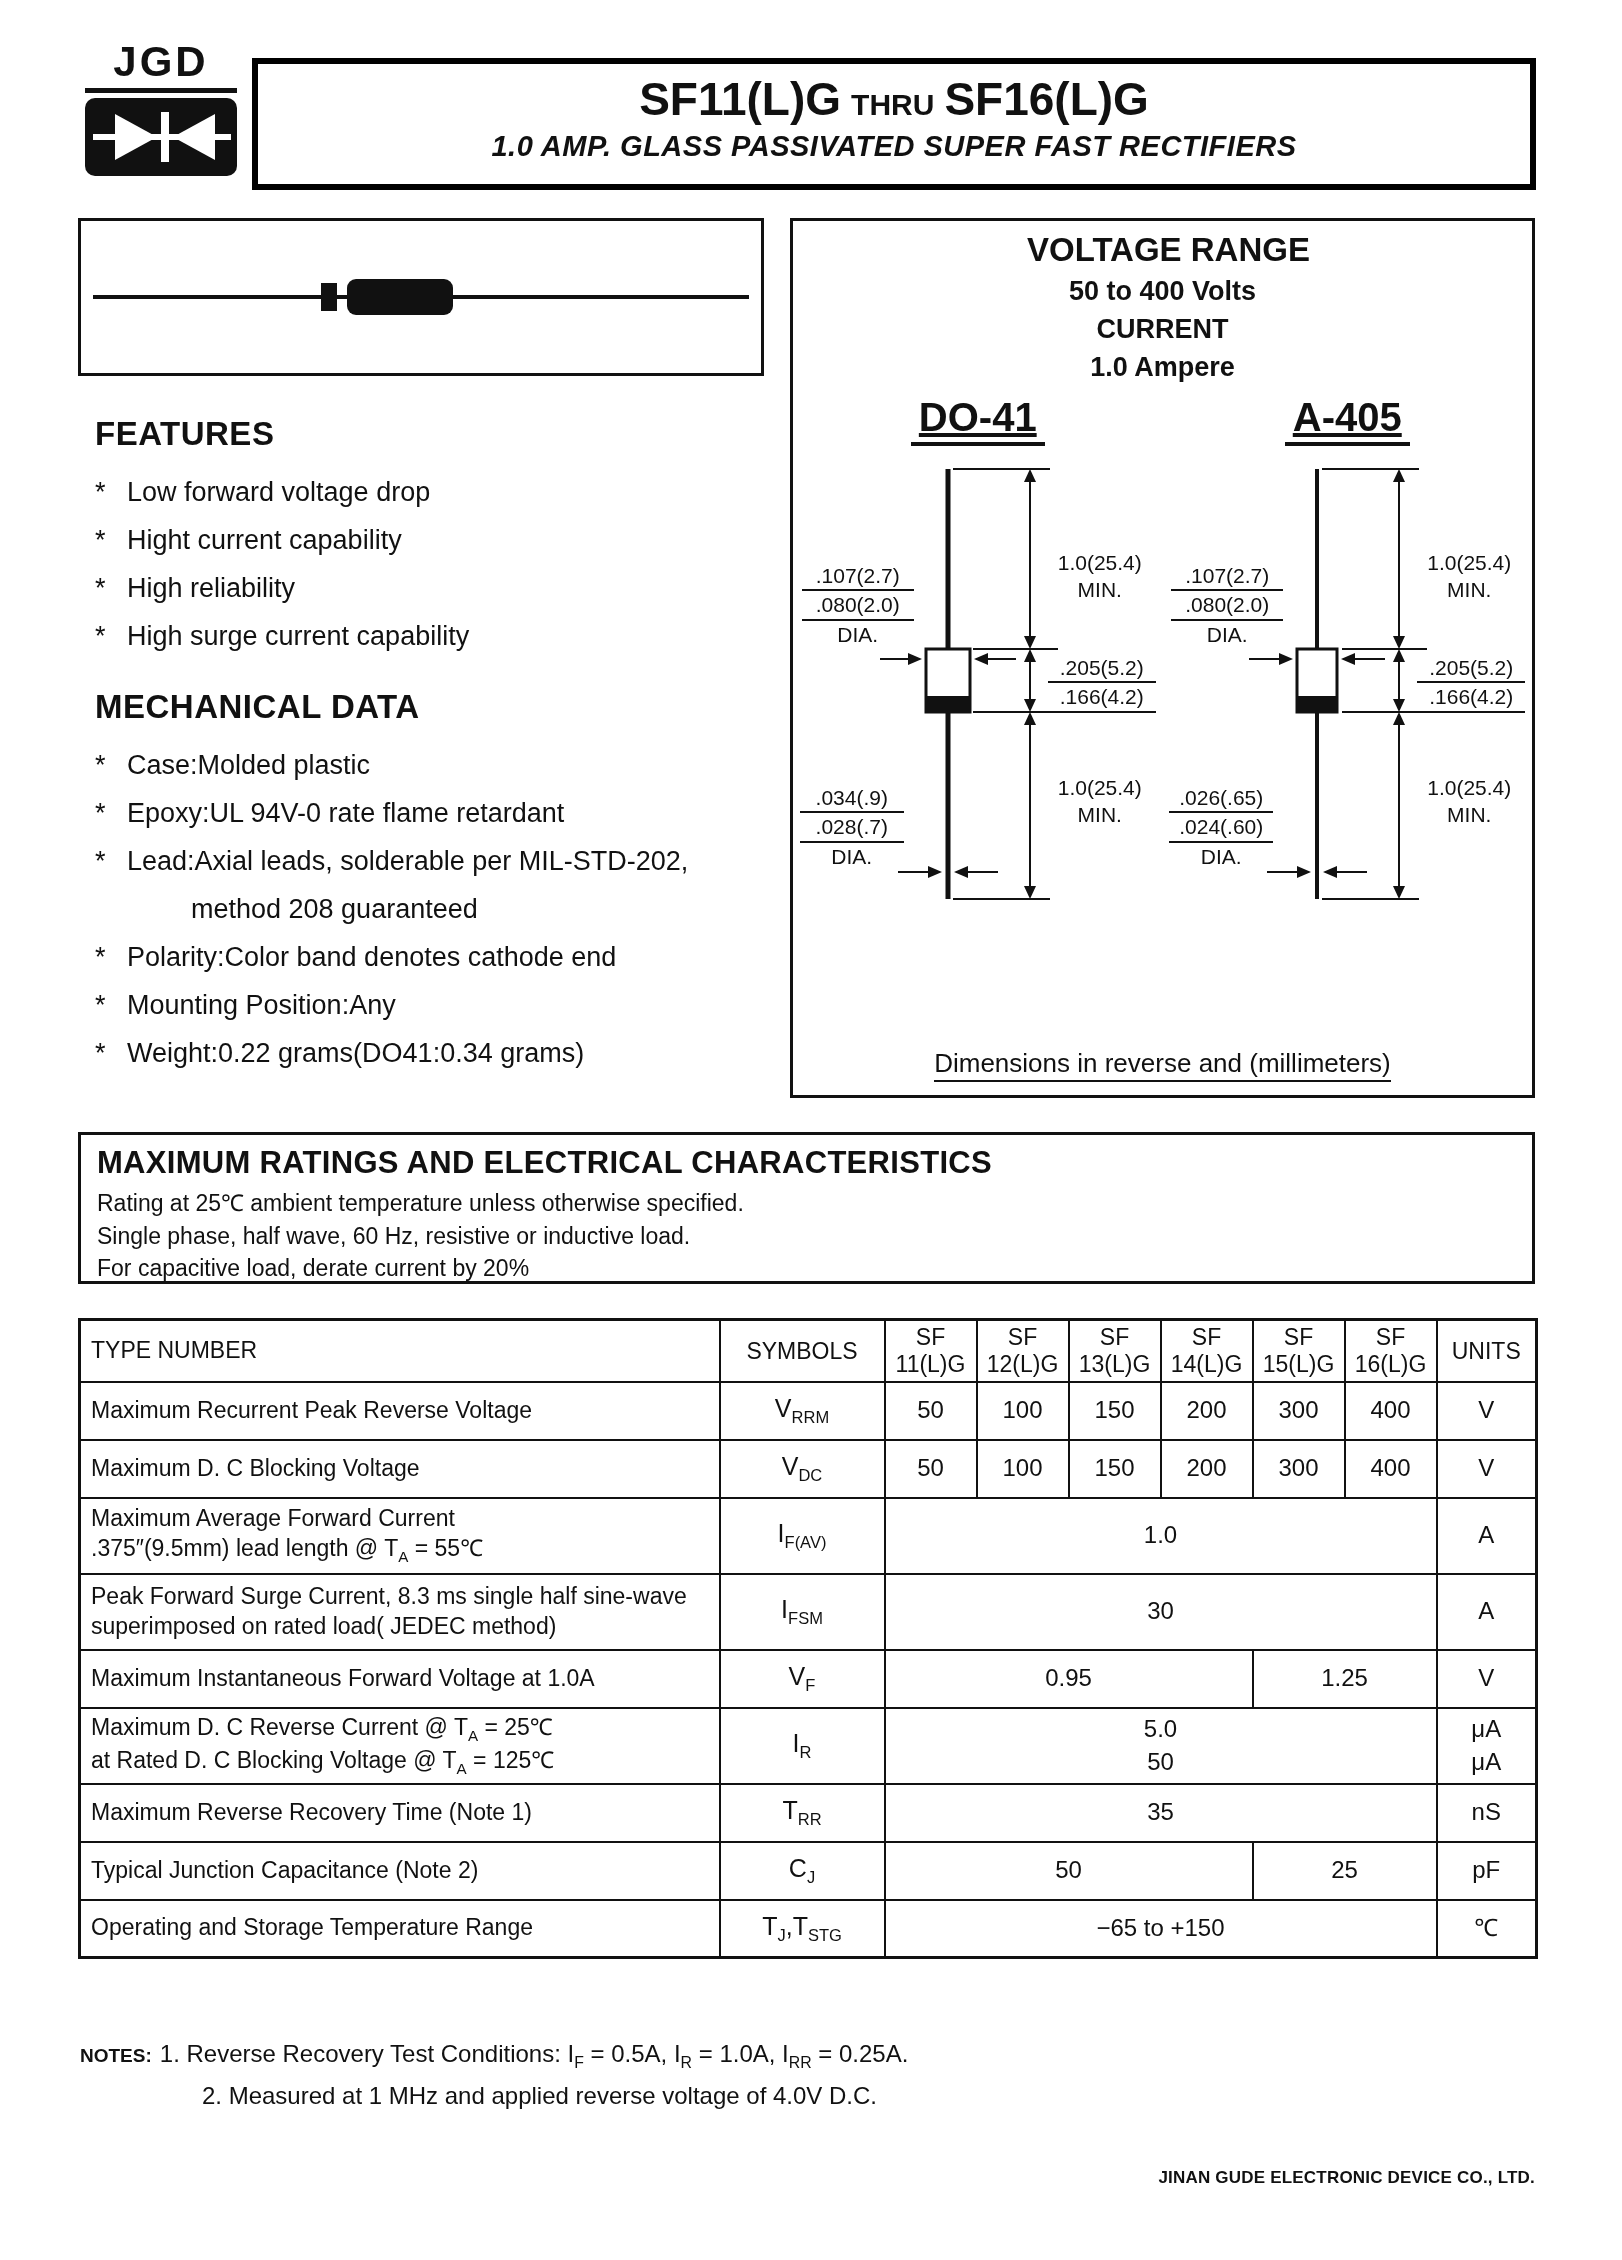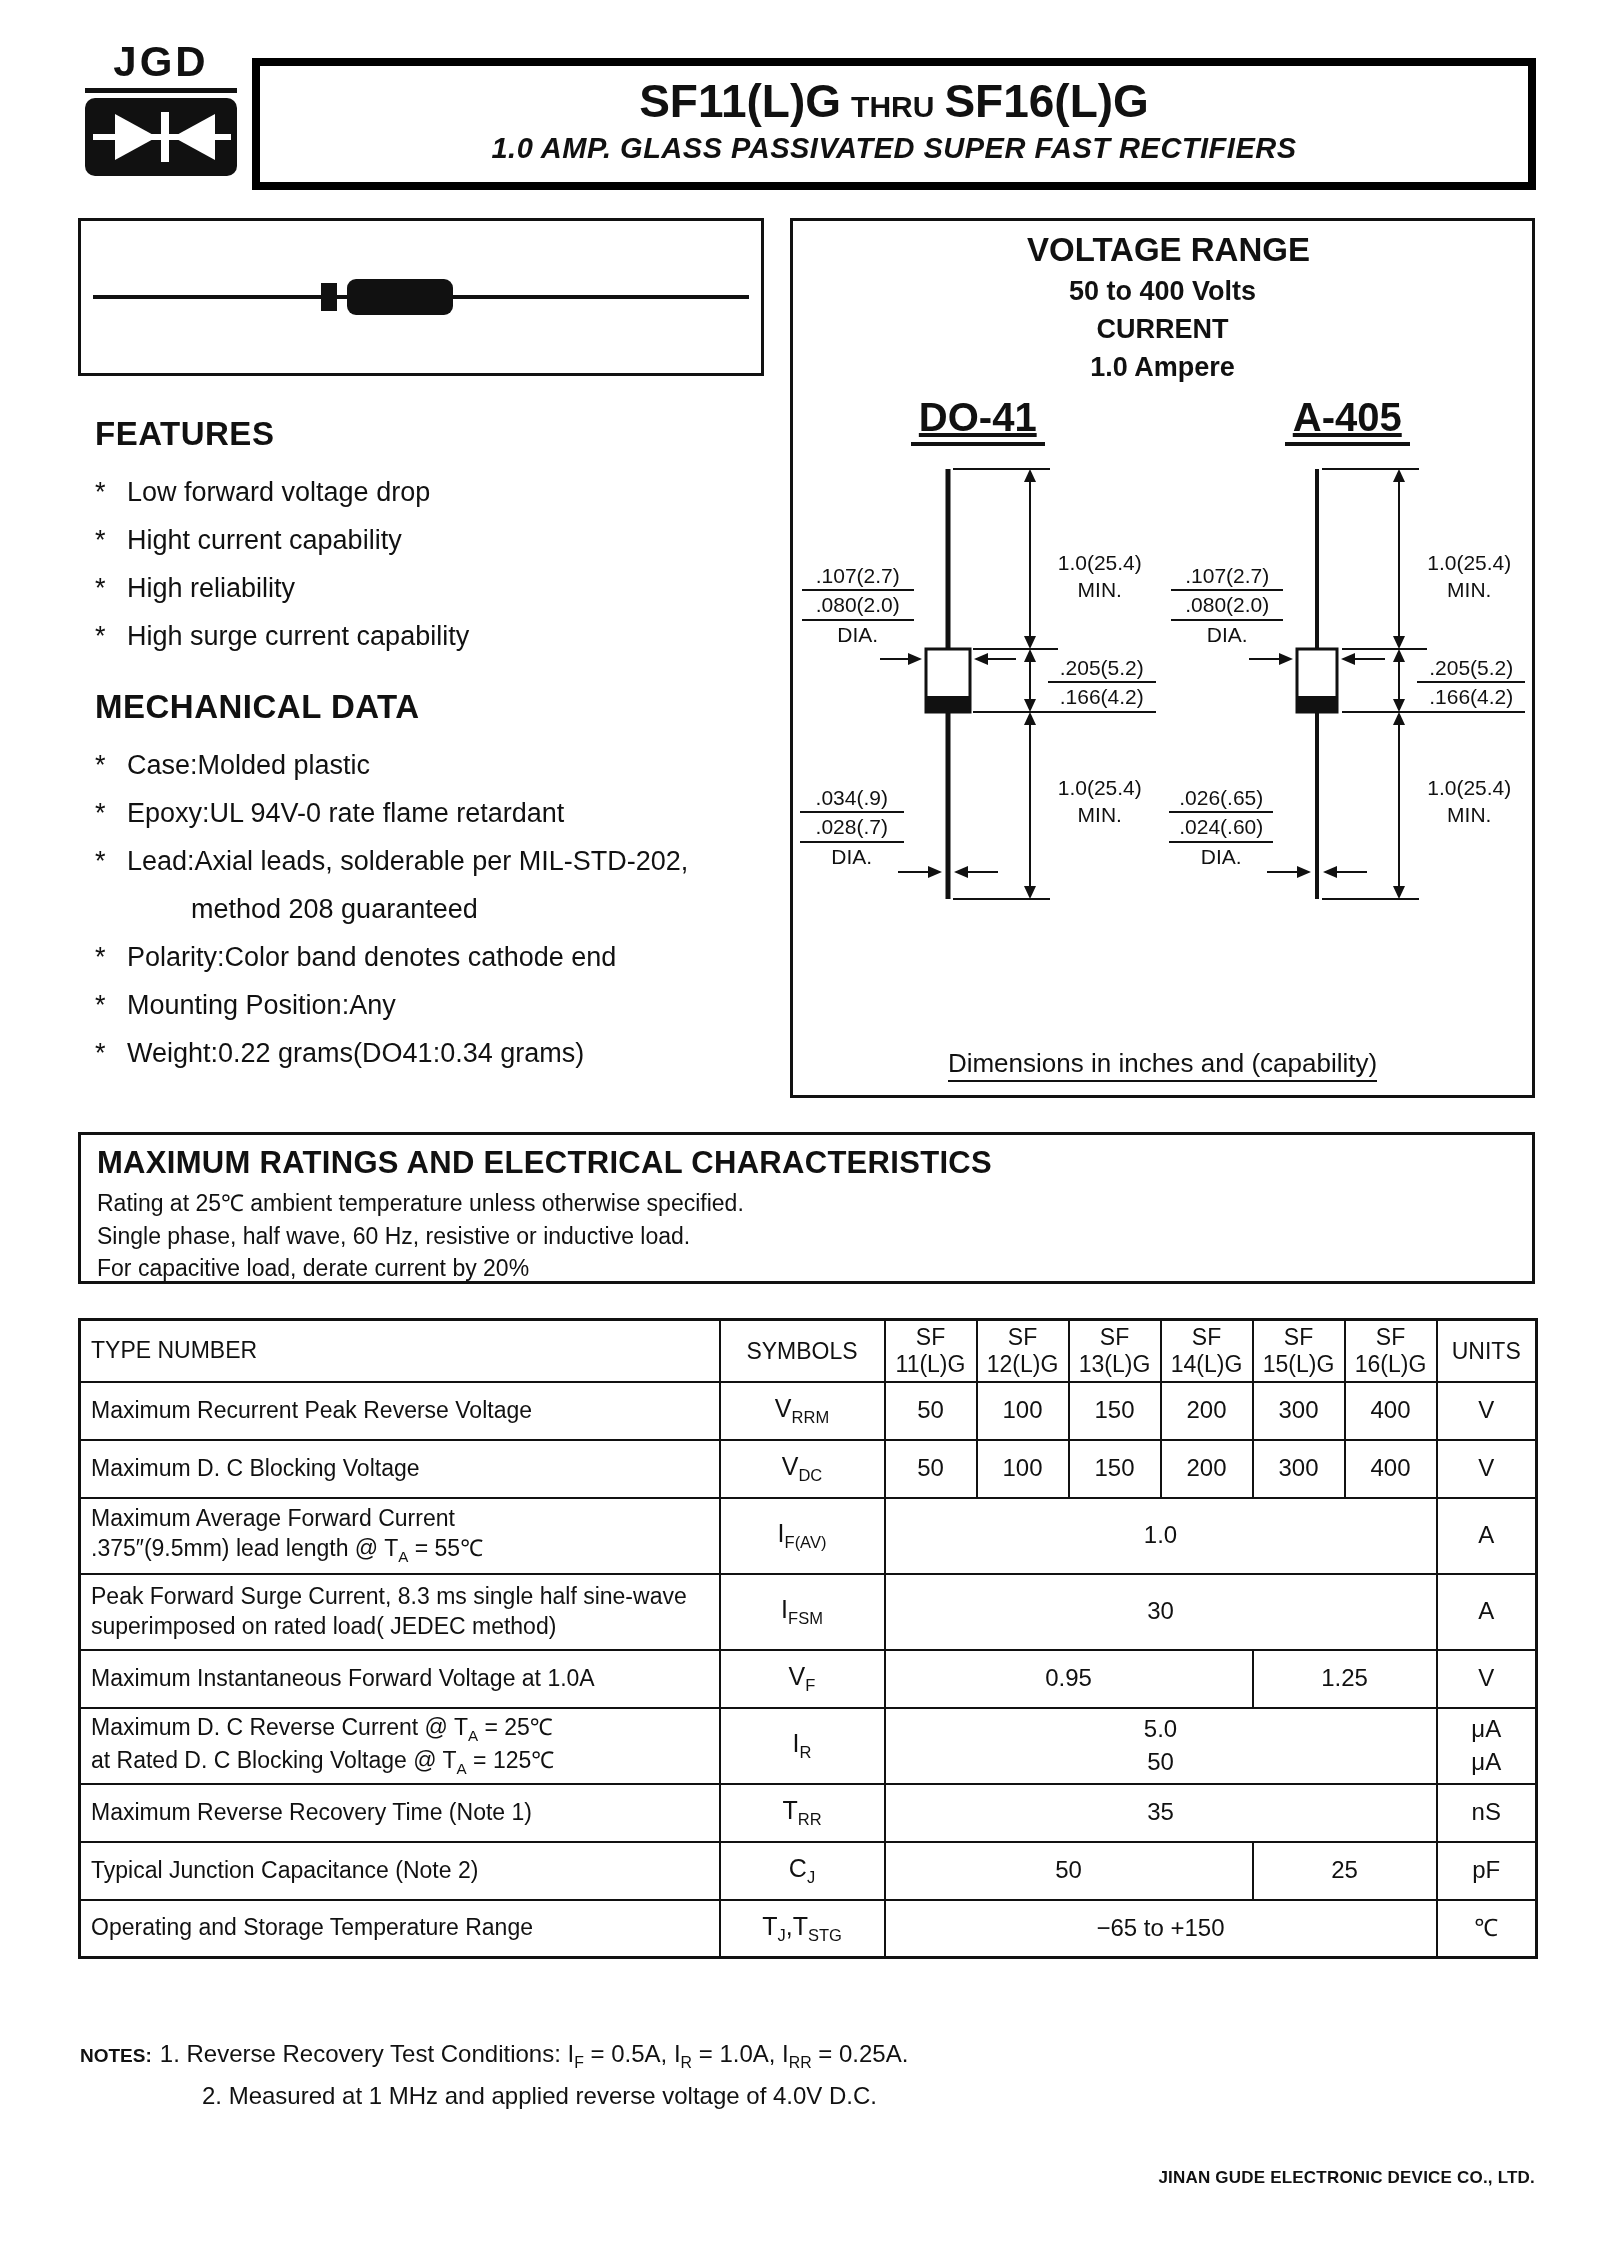--- a/index.html
+++ b/index.html
@@ -7,21 +7,21 @@
   body { font-family:"Liberation Sans", sans-serif; color:#111; }
   .page { position:relative; width:1622px; height:2260px; background:#ffffff; margin:0 auto; overflow:hidden; }
   .abs { position:absolute; }
 
   
   .logo { left:85px; top:38px; width:152px; }
   .logo-text { font-size:42px; font-weight:800; letter-spacing:3px; text-align:center; border-bottom:5px solid #111; padding-bottom:2px; }
   .logo-mark { margin-top:5px; width:152px; height:78px; background:#111; border-radius:10px; }
 
   
-  .title-box { left:252px; top:58px; width:1284px; height:132px; border:8px solid #000000; text-align:center; }
+  .title-box { left:252px; top:58px; width:1284px; height:132px; border:6px solid #000000; text-align:center; }
   .page-title { margin-top:8px; font-size:46px; font-weight:800; }
   .title-thru { font-size:30px; font-weight:800; margin:0 10px; }
   .subtitle { margin-top:4px; font-size:29px; font-weight:700; font-style:italic; letter-spacing:0.5px; }
 
   
   .photo-box { left:78px; top:218px; width:686px; height:158px; border:3px solid #111; }
 
   
   .features { left:95px; top:415px; width:660px; }
   .mechanical { left:95px; top:688px; width:680px; }
@@ -266,21 +266,21 @@
           <div class="dim-label lbl-lead-dia">
             <div class="ul">.026(.65)</div>
             <div class="ul">.024(.60)</div>
             <div>DIA.</div>
           </div>
         </div>
       </div>
 
     </div>
 
-    <div class="dims-note"><span>Dimensions in inches and (capability)</span></div>
+    <div class="dims-note"><span>Dimensions in reverse and (millimeters)</span></div>
   </div>
 
   <div class="abs ratings-box">
     <div class="ratings-title">MAXIMUM RATINGS AND ELECTRICAL CHARACTERISTICS</div>
     <div class="ratings-line">Rating at 25℃ ambient temperature unless otherwise specified.</div>
     <div class="ratings-line">Single phase, half wave, 60 Hz, resistive or inductive load.</div>
     <div class="ratings-line">For capacitive load, derate current by 20%</div>
   </div>
 
   <table class="main-table">

